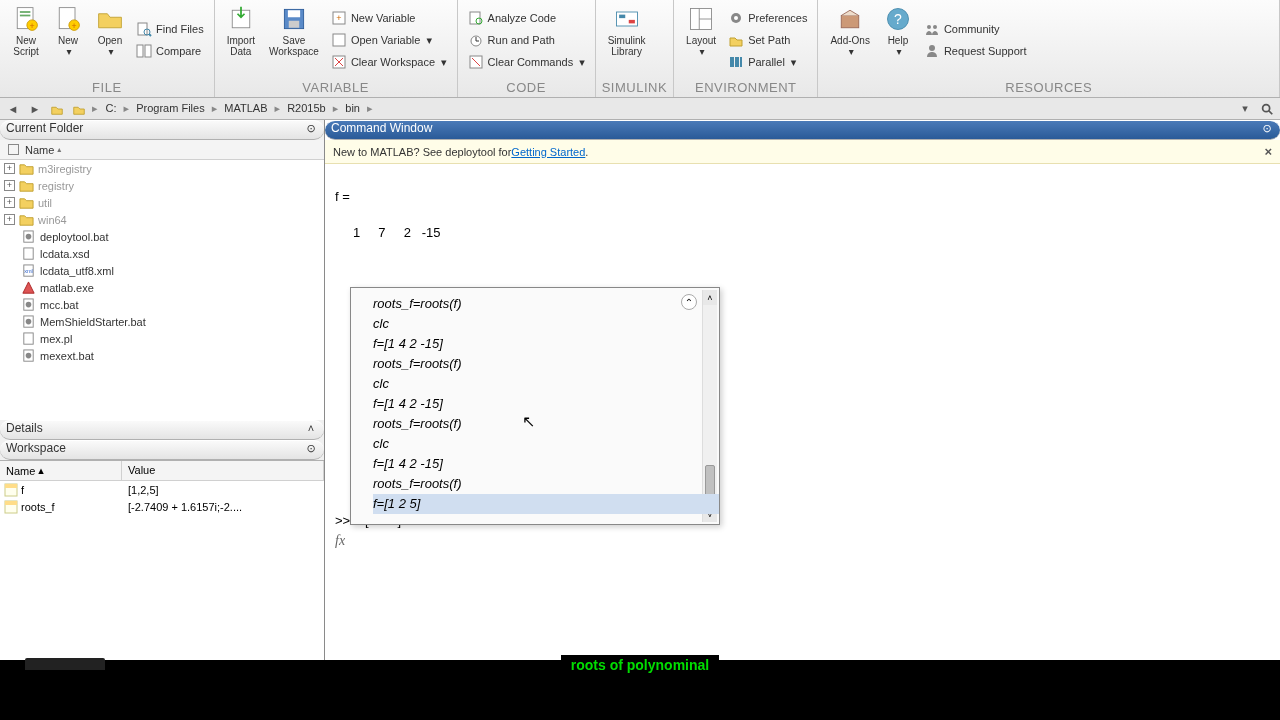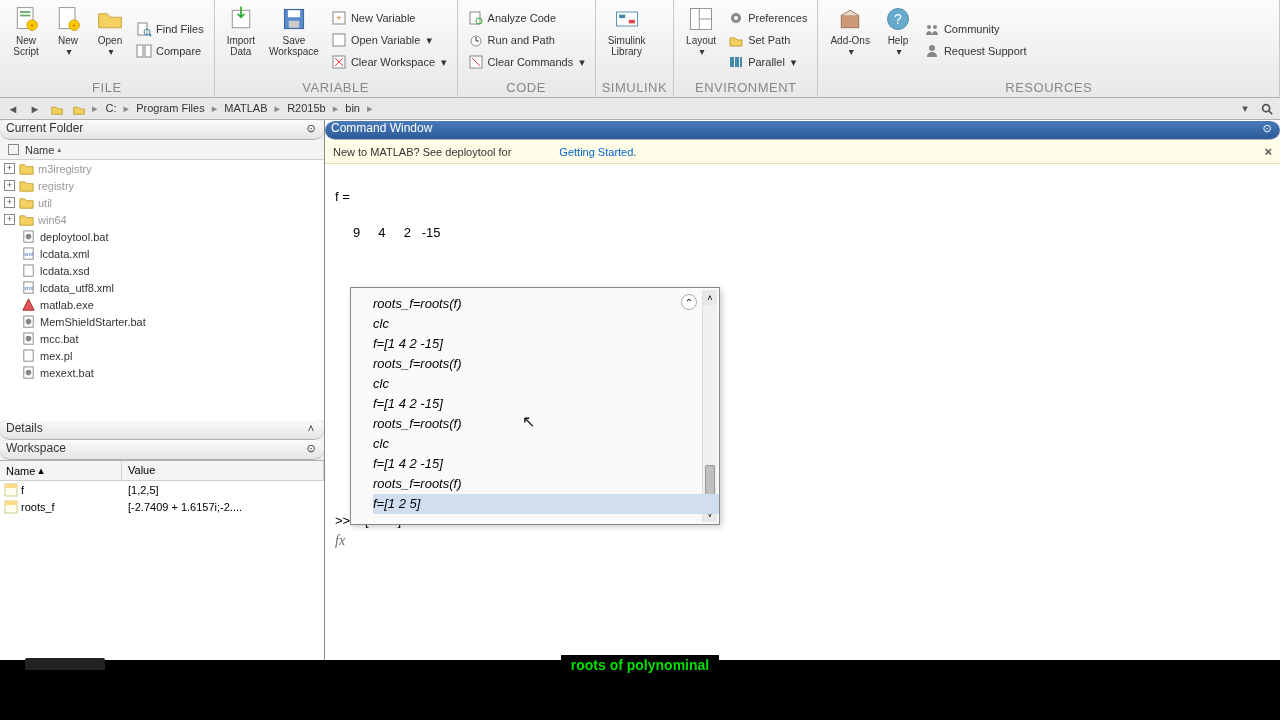--- a/index.html
+++ b/index.html
@@ -56,21 +56,21 @@
 .workspace { height: 200px; border-top: 1px solid #b0b0b0; display: flex; flex-direction: column; background: #fff; }
 .wshdr { display: flex; height: 20px; border-bottom: 1px solid #d0d0d0; background: #f4f4f4; font-size: 11px; }
 .wshdr > div { padding: 3px 6px; border-right: 1px solid #d0d0d0; }
 .wsc1 { width: 122px; display:flex; align-items:center;}
 .wsc2 { flex: 1; }
 .wsrow { display: flex; height: 17px; font-size: 11px; align-items: center; }
 .wsrow .wsc1 { display: flex; align-items: center; gap: 3px; padding-left: 4px; }
 .wsrow .wsc2 { padding-left: 6px; }
 .varic { width: 14px; height: 14px; }
 .banner { background: #fffde8; border-bottom: 1px solid #e8e0b0; padding: 4px 8px; font-size: 11px; color: #333; display: flex; align-items:center;}
-.banner a { color: #0066cc; cursor: pointer; padding-left: 48px; }
+.banner a { color: #0066cc; text-decoration: underline; cursor: pointer; }
 .banner .xb { margin-left: auto; cursor: pointer; font-size: 13px; font-weight: bold; color: #555;}
 .cmdbody { flex: 1; padding: 6px 10px; font-family: "Courier New", monospace; font-size: 13px; color: #000; position: relative; overflow: auto;}
 .cmdbody .ln { white-space: pre; line-height: 18px; min-height: 18px;}
 .history-popup { position: absolute; left: 350px; top: 287px; width: 370px; height: 238px; border: 1px solid #888; background: #fafafa; box-shadow: 2px 2px 6px rgba(0,0,0,0.2); }
 .history-popup .hbody { height: 100%; overflow: hidden; position: relative; padding: 6px 0 6px 22px; font-family: "Courier New", monospace; font-size: 13px;}
 .hln { white-space: pre; line-height: 20px; position: relative; font-style: italic;}
 .hln.err::before { content: ''; position: absolute; left: -14px; top: 9px; width: 8px; height: 2px; background: #d00; }
 .hln.sel { background: #d0def0; }
 .history-popup .upbtn { position: absolute; right: 22px; top: 6px; width: 16px; height: 16px; border: 1px solid #aaa; border-radius: 50%; display: flex; align-items: center; justify-content: center; font-size: 10px; cursor: pointer; background: #fff;}
 .hscroll { position: absolute; right: 2px; top: 2px; bottom: 2px; width: 15px; background: #f0f0f0; border-left: 1px solid #ddd;}
@@ -435,28 +435,20 @@
               <span class="fic"><svg viewBox="0 0 16 14">
                   <rect x="3" y="1" width="10" height="12" class="file-ic"></rect>
                   <circle cx="8" cy="7" r="3" fill="#888"></circle>
                 </svg></span>
               <span class="nm">deploytool.bat</span>
             </div>
             <div class="fitem">
               <span style="width:13px"></span>
               <span class="fic"><svg viewBox="0 0 16 14">
                   <rect x="3" y="1" width="10" height="12" class="file-ic"></rect>
-                  <text x="8" y="10" font-size="6" text-anchor="middle" fill="#36c">xml</text>
-                </svg></span>
-              <span class="nm">lcdata.xml</span>
-            </div>
-            <div class="fitem">
-              <span style="width:13px"></span>
-              <span class="fic"><svg viewBox="0 0 16 14">
-                  <rect x="3" y="1" width="10" height="12" class="file-ic"></rect>
                 </svg></span>
               <span class="nm">lcdata.xsd</span>
             </div>
             <div class="fitem">
               <span style="width:13px"></span>
               <span class="fic"><svg viewBox="0 0 16 14">
                   <rect x="3" y="1" width="10" height="12" class="file-ic"></rect>
                   <text x="8" y="10" font-size="6" text-anchor="middle" fill="#36c">xml</text>
                 </svg></span>
               <span class="nm">lcdata_utf8.xml</span>
@@ -467,29 +459,29 @@
                   <path d="M2 13 L8 1 L14 13 Z" fill="#d55" stroke="#a22"></path>
                 </svg></span>
               <span class="nm">matlab.exe</span>
             </div>
             <div class="fitem">
               <span style="width:13px"></span>
               <span class="fic"><svg viewBox="0 0 16 14">
                   <rect x="3" y="1" width="10" height="12" class="file-ic"></rect>
                   <circle cx="8" cy="7" r="3" fill="#888"></circle>
                 </svg></span>
-              <span class="nm">MemShieldStarter.bat</span>
+              <span class="nm">mcc.bat</span>
             </div>
             <div class="fitem">
               <span style="width:13px"></span>
               <span class="fic"><svg viewBox="0 0 16 14">
                   <rect x="3" y="1" width="10" height="12" class="file-ic"></rect>
                   <circle cx="8" cy="7" r="3" fill="#888"></circle>
                 </svg></span>
-              <span class="nm">mcc.bat</span>
+              <span class="nm">MemShieldStarter.bat</span>
             </div>
             <div class="fitem">
               <span style="width:13px"></span>
               <span class="fic"><svg viewBox="0 0 16 14">
                   <rect x="3" y="1" width="10" height="12" class="file-ic"></rect>
                 </svg></span>
               <span class="nm">mex.pl</span>
             </div>
             <div class="fitem">
               <span style="width:13px"></span>
@@ -555,21 +547,21 @@
       <div class="banner">
         <span>New to MATLAB? See deploytool for </span>
         <a>Getting Started</a>
           <span>.</span>
         <span class="xb">×</span>
       </div>
       <div class="cmdbody" id="cmdbody">
           <div class="ln"></div>
           <div class="ln">f =</div>
           <div class="ln"></div>
-          <div class="ln">     9     4     2   -15</div>
+          <div class="ln">     1     7     2   -15</div>
           <div class="ln"></div>
           <div class="ln"></div>
           <div class="ln"></div>
           <div class="ln"></div>
           <div class="ln"></div>
           <div class="ln"></div>
           <div class="ln"></div>
           <div class="ln"></div>
           <div class="ln"></div>
           <div class="ln"></div>

